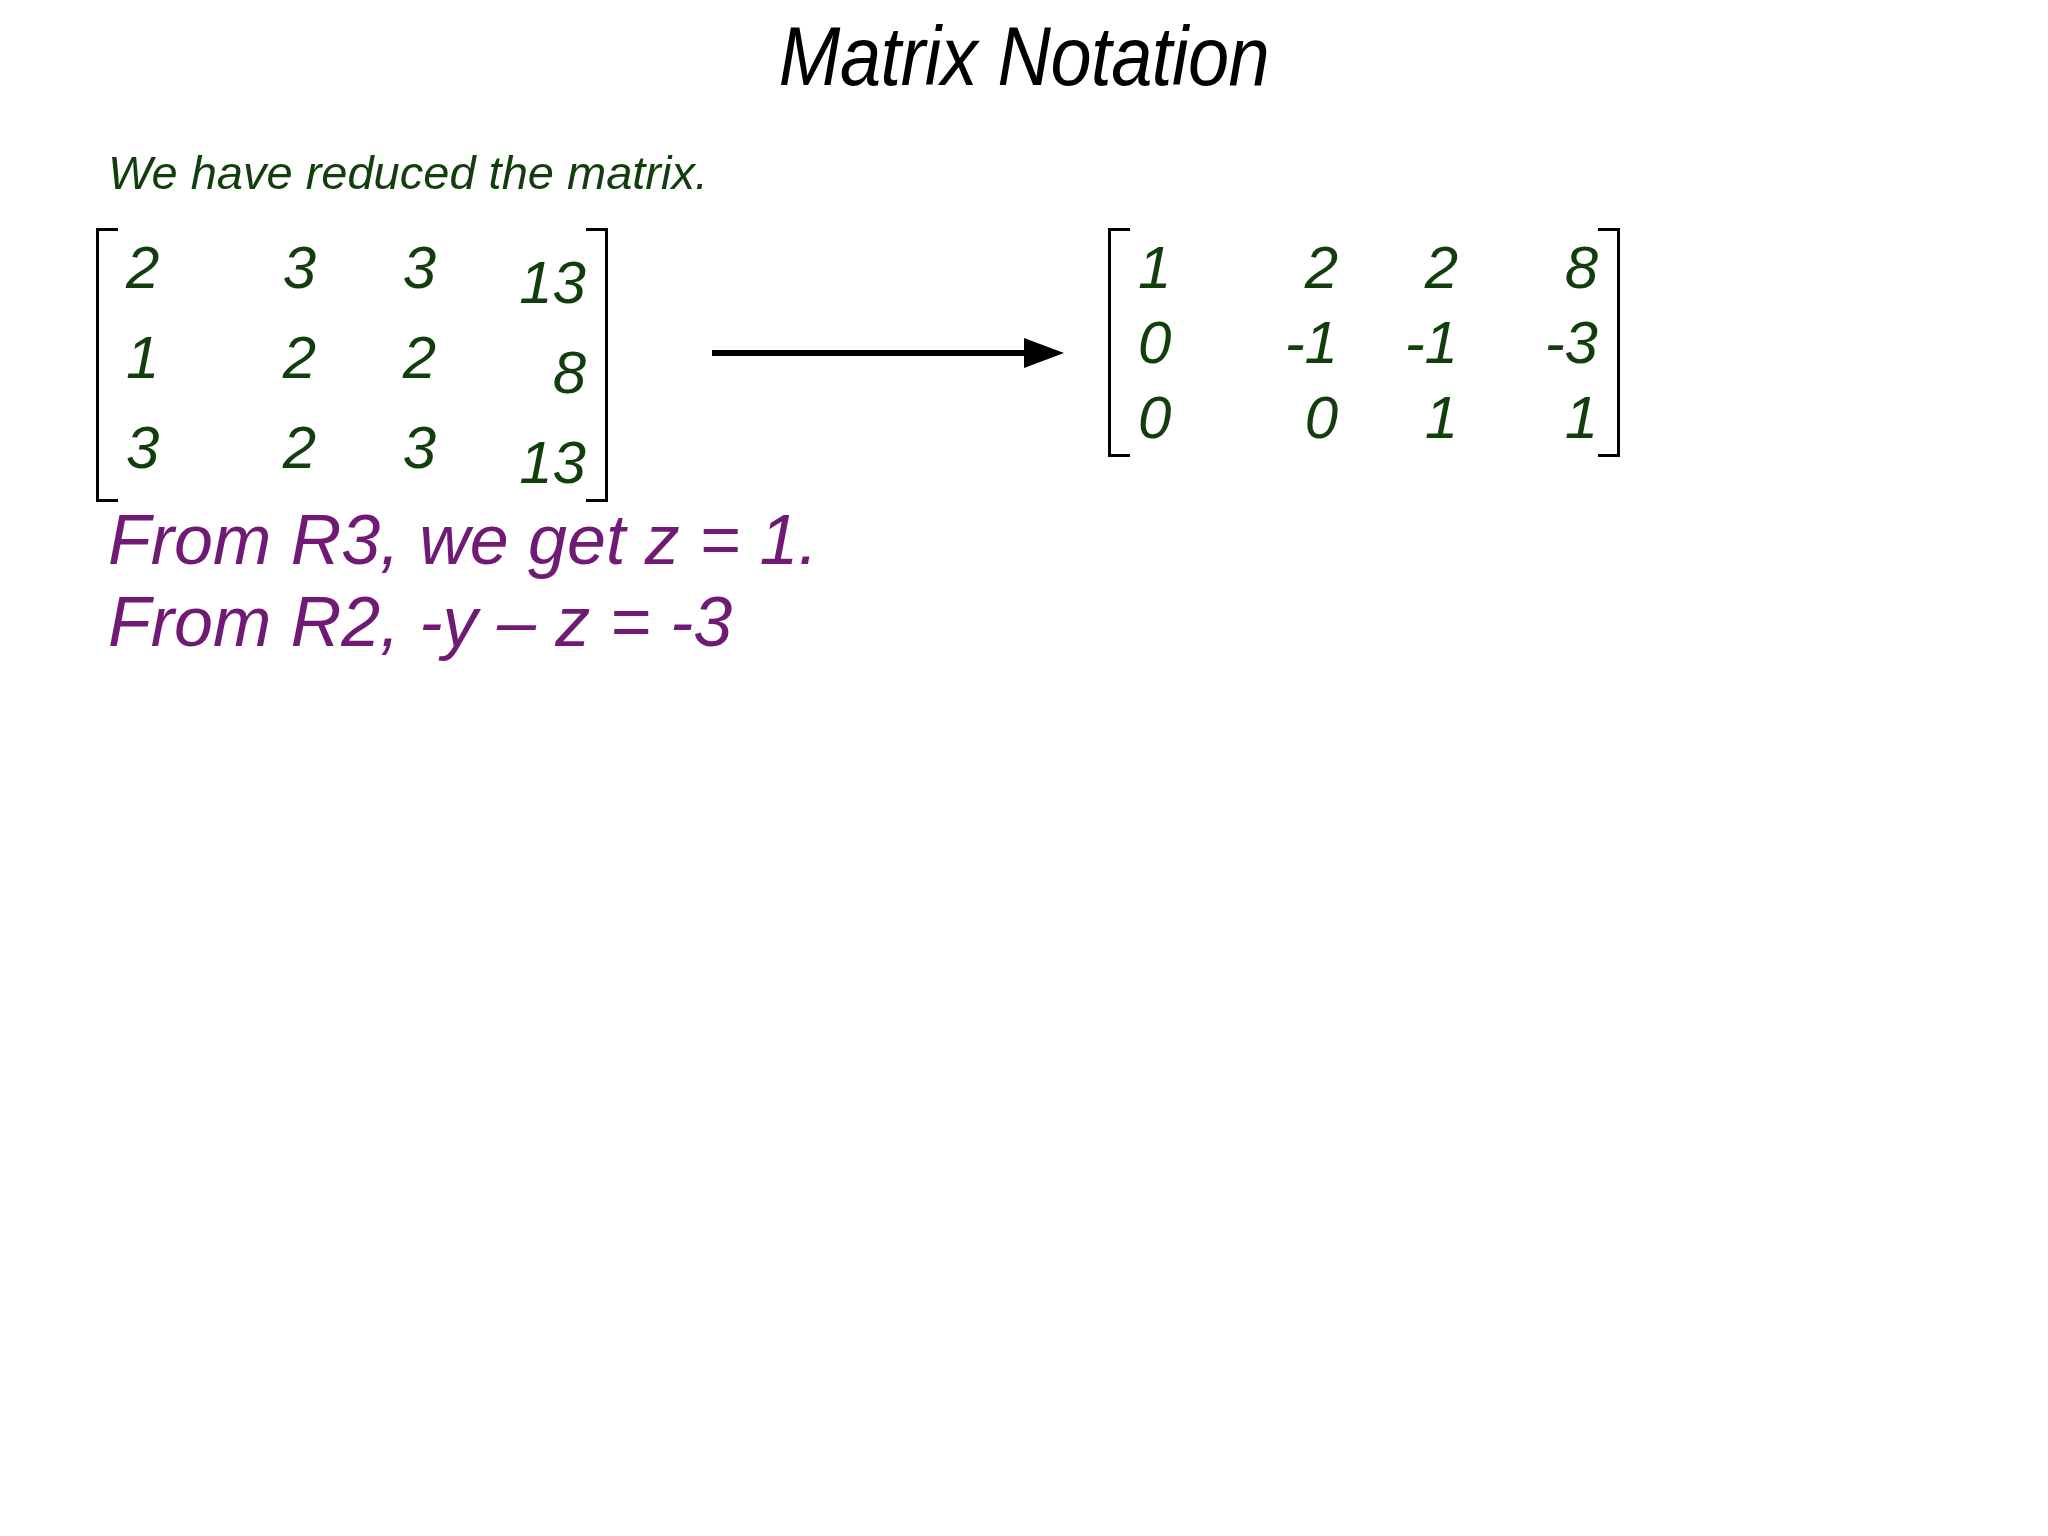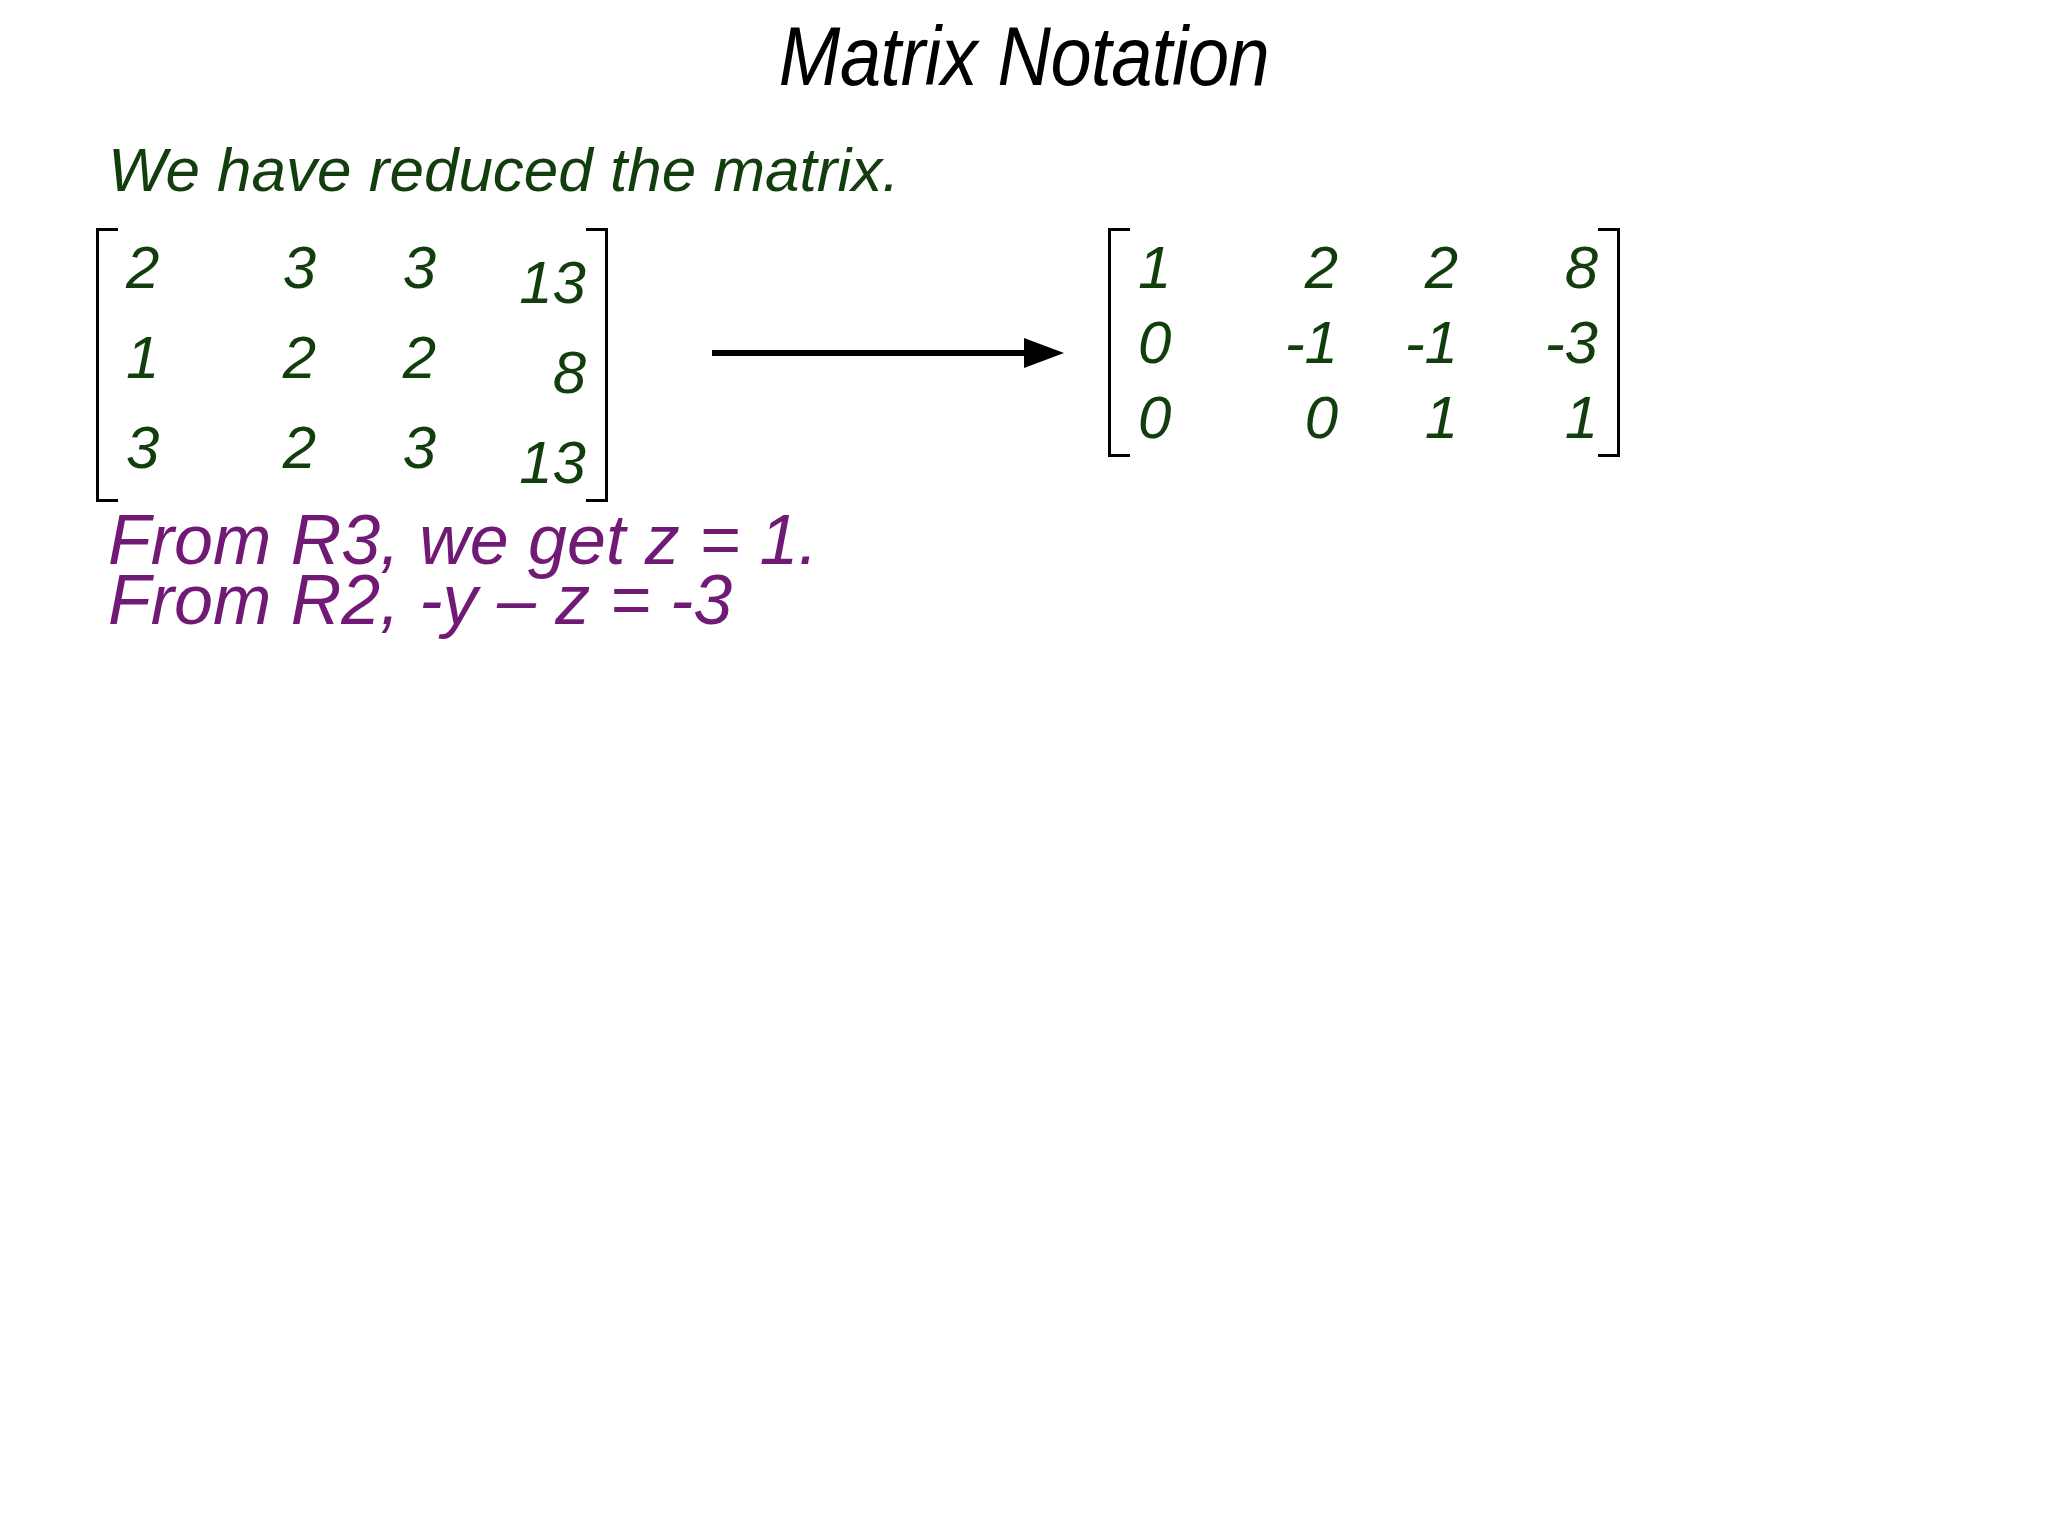--- a/index.html
+++ b/index.html
@@ -38,22 +38,22 @@
     letter-spacing: -0.5px;
     transform: scaleX(0.88);
     transform-origin: center top;
     white-space: nowrap;
   }
 
   
   .lead-line {
     position: absolute;
     left: 108px;
-    top: 139px;
-    font-size: 62px;
+    top: 149px;
+    font-size: 47px;
     line-height: 1.0;
     color: #123d0c;
     white-space: nowrap;
   }
 
   
   .matrix-row {
     position: absolute;
     left: 0;
     top: 228px;
@@ -158,21 +158,21 @@
   
   .concl {
     position: absolute;
     left: 108px;
     font-size: 70px;
     line-height: 1.0;
     color: #701a75;
     white-space: nowrap;
   }
   .concl.l1 { top: 505px; }
-  .concl.l2 { top: 565px; text-align: center; }
+  .concl.l2 { top: 587px; text-align: center; }
 </style>
 </head>
 <body>
 
 <div class="slide">
 
   <div class="slide-title">Matrix Notation</div>
 
   <div class="lead-line">We have reduced the matrix.</div>
 

